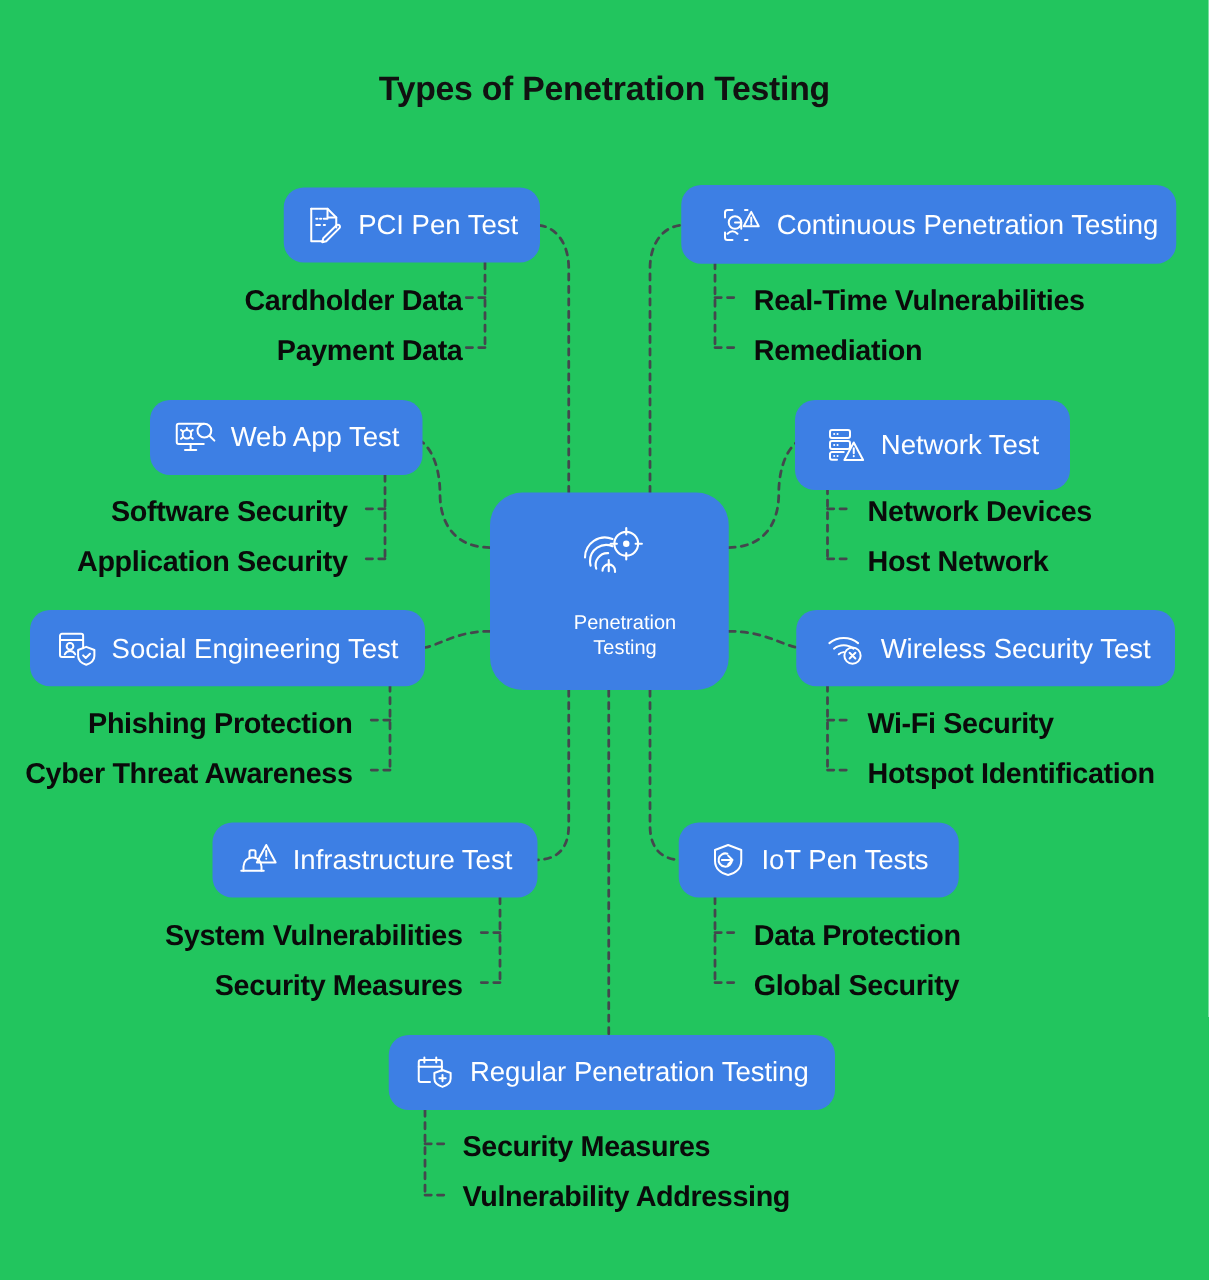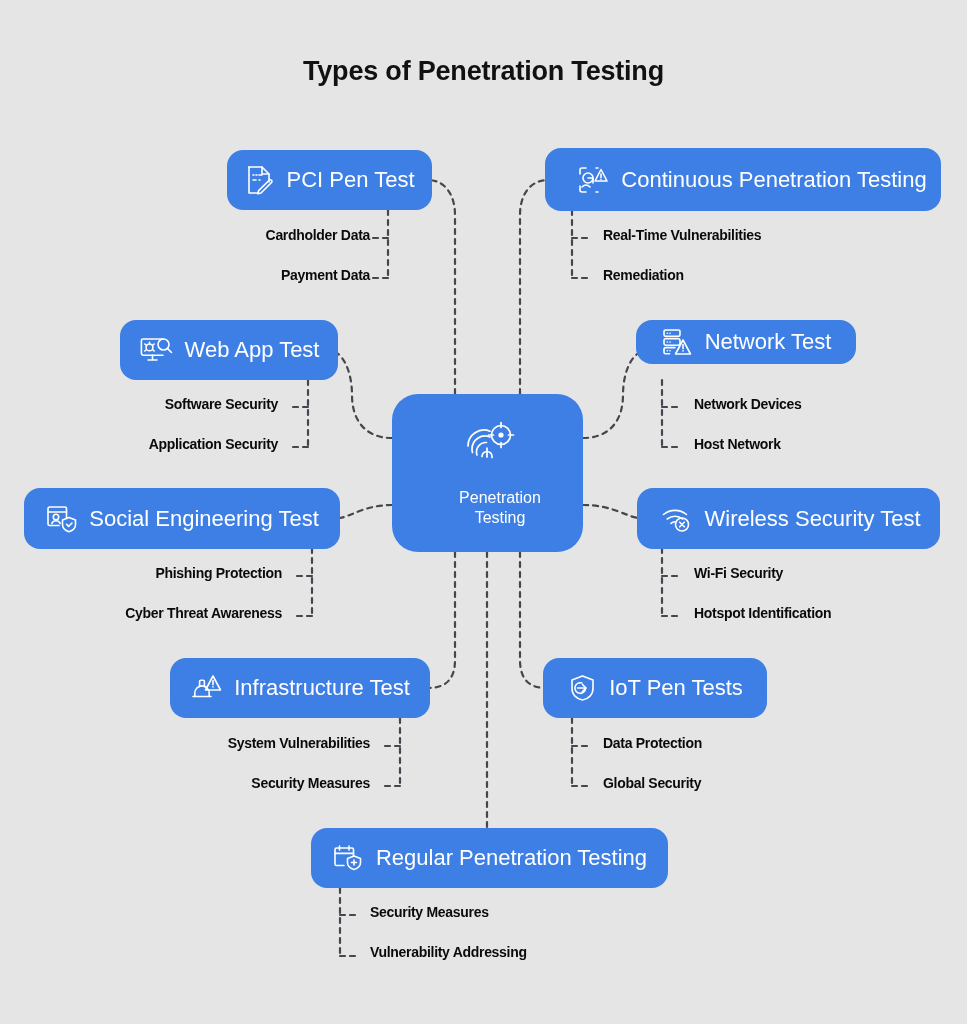--- a/index.html
+++ b/index.html
@@ -4,21 +4,21 @@
 <style>
   html, body {
     margin: 0;
     padding: 0;
     background: #ffffff;
   }
   #canvas {
     position: relative;
     width: 967px;
     height: 1024px;
-    background: #e5e5e5;
+    background: #22c55e;
     overflow: hidden;
     font-family: "Liberation Sans", sans-serif;
   }
   #edges {
     position: absolute;
     left: 0; top: 0;
     width: 967px;
     height: 1024px;
     pointer-events: none;
   }
@@ -77,21 +77,21 @@
   }
   #center-node .center-label {
     font-size: 16px;
     line-height: 20px;
     text-align: center;
     color: #ffffff;
     margin-left: 25px;
   }
   .sub {
     position: absolute;
-    font-size: 14px;
+    font-size: 23px;
     font-weight: bold;
     color: #0a0a0a;
     white-space: nowrap;
     letter-spacing: -0.3px;
   }
   .sub.right-align { text-align: right; transform: translateX(-100%); }
 </style>
 </head>
 <body>
 
@@ -202,21 +202,21 @@
         <circle cx="10.5" cy="12.4" r="3.4"></circle>
         <path d="M10.5 9v-1.6 M7.2 10.2 5.8 9 M13.8 10.2 15.2 9 M7.2 14.8 5.8 16 M13.8 14.8 15.2 16"></path>
         <circle cx="24.5" cy="9.5" r="5.5"></circle>
         <path d="M28.6 13.6 32.5 17.5"></path>
       </svg>
     </span>
   </div>
   <div class="sub right-align" style="left:278px; top:396px;">Software Security</div>
   <div class="sub right-align" style="left:278px; top:436px;">Application Security</div>
 
-  <div class="node icon-left" style="left:636px; top:320px; width:220px; height:44px;">
+  <div class="node icon-left" style="left:636px; top:320px; width:220px; height:72px;">
     <span class="icon">
       <svg width="32" height="30" viewBox="0 0 32 30" fill="none" stroke="#ffffff" stroke-width="1.6" stroke-linecap="round" stroke-linejoin="round">
         <rect x="3" y="3" width="16" height="6.4" rx="1.6"></rect>
         <rect x="3" y="11.8" width="16" height="6.4" rx="1.6"></rect>
         <path d="M3 22.2a1.6 1.6 0 0 1 1.6-1.6H14"></path>
         <path d="M3 22.2v3a1.6 1.6 0 0 0 1.6 1.6h4"></path>
         <path d="M6.3 6.2h.1 M9 6.2h.1 M6.3 15h.1 M9 15h.1 M6.3 23.8h.1 M9 23.8h.1"></path>
         <path d="M22 13 29.5 27H14.5z"></path>
         <path d="M22 17.6v4 M22 23.8v.1"></path>
       </svg>

